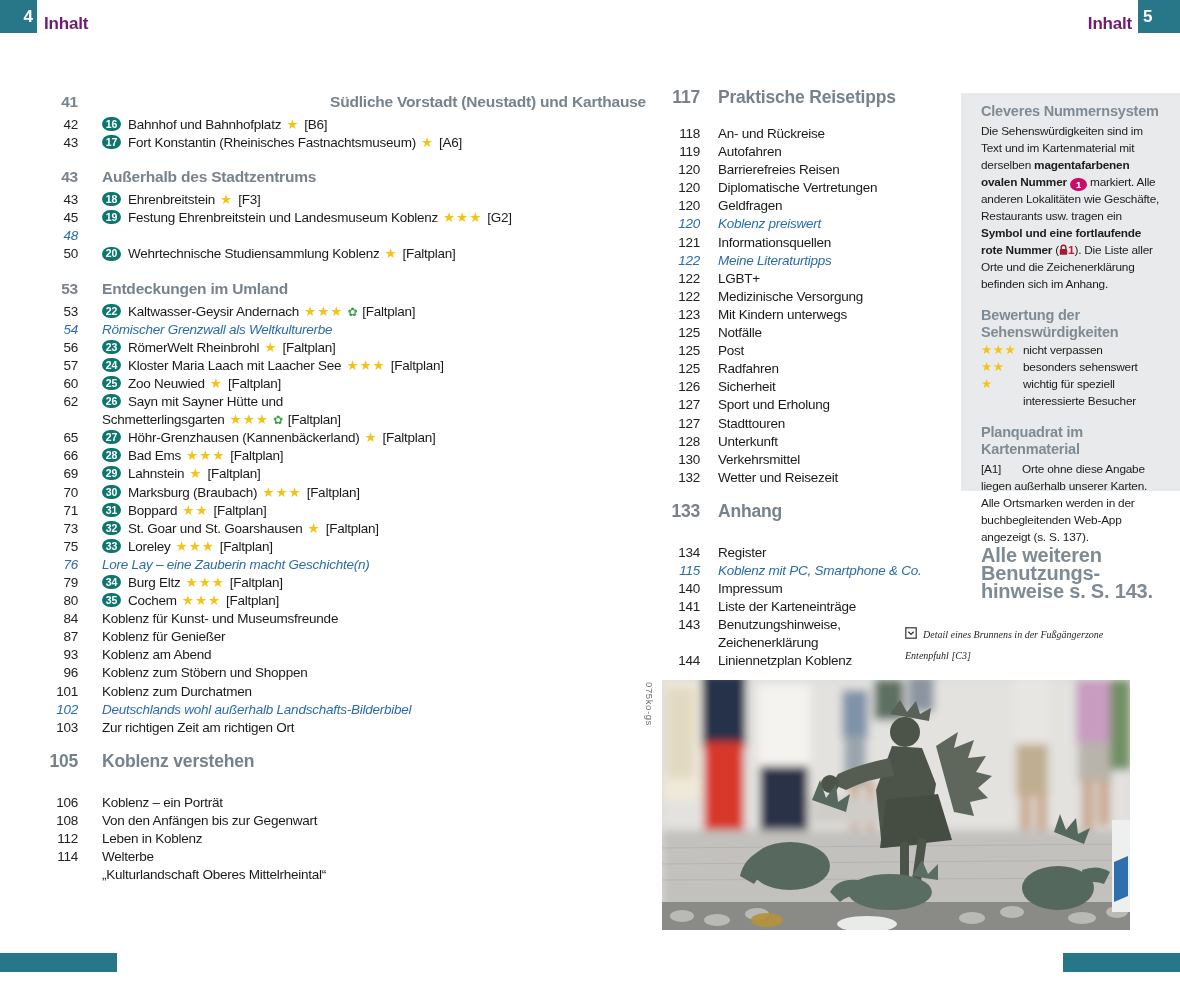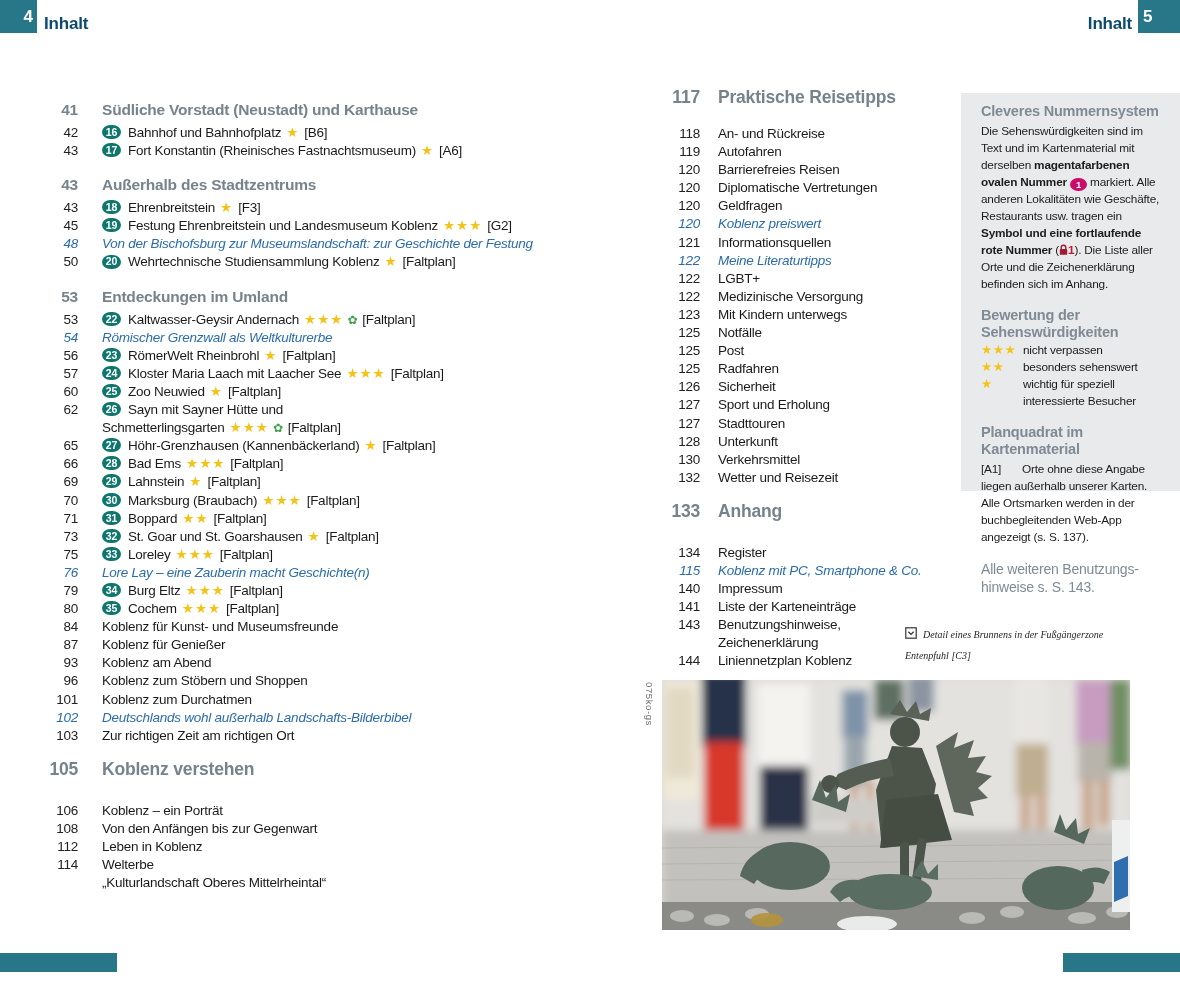--- a/index.html
+++ b/index.html
@@ -6,39 +6,39 @@
   .page{position:relative;width:1180px;height:1000px;background:#fff;overflow:hidden;
         font-family:"Liberation Sans","DejaVu Sans",sans-serif;color:#1a1a1a;}
 
   
   .tab{position:absolute;background:#277789;}
   .tab.tl{left:0;top:0;width:37px;height:33px;display:flex;align-items:center;justify-content:flex-end;padding-right:4px;box-sizing:border-box;}
   .tab.tr{left:1138px;top:0;width:42px;height:33px;display:flex;align-items:center;justify-content:flex-start;padding-left:5px;box-sizing:border-box;}
   .tab.bl{left:0;top:953px;width:117px;height:19px;}
   .tab.br{left:1063px;top:953px;width:117px;height:19px;}
   .tabnum{color:#fff;font-weight:bold;font-size:17px;}
-  .htitle{position:absolute;top:14px;font-weight:bold;font-size:17px;color:#0c4a6e;letter-spacing:-0.2px;}
+  .htitle{position:absolute;top:14px;font-weight:bold;font-size:17px;color:#701a75;letter-spacing:-0.2px;}
   .htitle.left{left:44px;}
   .htitle.right{right:48px;}
 
   
   .col{position:absolute;}
   .col-left{left:40px;top:88px;width:606px;}
   .col-right{left:664px;top:86px;width:292px;}
   .trow{display:flex;line-height:18.1px;font-size:13.5px;letter-spacing:-0.25px;}
   .pnum{flex:0 0 auto;text-align:right;color:#222;}
   .col-left .pnum{width:38px;}
   .col-right .pnum{width:36px;}
   .ttl{margin-left:24px;}
   .col-right .ttl{margin-left:18px;}
   .trow.it, .trow.it .pnum{color:#2b6cac;font-style:italic;}
   .shead,.chead{display:flex;font-weight:bold;color:#76838d;letter-spacing:-0.2px;}
   .shead{font-size:15.5px;line-height:20px;margin:15px 0 4px;}
   .chead{font-size:17.5px;line-height:22px;margin:13px 0 22px;}
-  .sec:first-child .shead{margin-top:12px;}
+  .sec:first-child .shead{margin-top:4px;justify-content:space-between;}
   .col-right .sec:first-child .chead{margin-top:0;margin-bottom:17px;}
   .shead .pnum,.chead .pnum{color:#76838d;}
   .badge{display:inline-flex;min-width:13px;height:14px;padding:0 3px;border-radius:9px/7.5px;
          background:#0f766e;color:#fff;font-size:10.5px;font-weight:bold;font-style:normal;
          align-items:center;justify-content:center;position:relative;top:-1px;margin-right:7px;letter-spacing:0;}
   .stars{color:#f3c317;margin-left:5px;letter-spacing:1px;font-style:normal;}
   .gicon{color:#3fa04c;margin-left:4px;font-size:12px;font-style:normal;}
   .bracket{margin-left:5px;}
 
   
@@ -47,21 +47,21 @@
   .ib-h{color:#7e8b95;font-weight:bold;font-size:14.5px;line-height:17.5px;letter-spacing:-0.2px;}
   .ib-p{margin:2px 0 0 0;font-size:11.8px;line-height:17px;color:#1c1c1c;letter-spacing:-0.2px;}
   .ib-gap{height:14px;}
   .ib-b{font-weight:bold;}
   .sbadge{display:inline-flex;min-width:11px;height:13px;padding:0 3px;border-radius:8px/6.5px;
           background:#cb0b6a;color:#fff;font-size:9.5px;font-weight:bold;align-items:center;justify-content:center;position:relative;top:2px;}
   .locknum{color:#c41930;font-weight:bold;}
   .rrow{display:flex;font-size:11.8px;line-height:17px;letter-spacing:-0.2px;}
   .rstars{flex:0 0 42px;color:#f3c317;font-size:12.5px;letter-spacing:0.5px;}
   .gridcode{display:inline-block;width:41px;}
-  .ib-foot{margin-top:14px;color:#7e8b95;font-weight:normal;font-size:14px;line-height:18px;letter-spacing:-0.2px;}
+  .ib-foot{color:#7e8b95;font-weight:bold;font-size:20px;line-height:18px;letter-spacing:-0.2px;}
 
   
   .caption{position:absolute;left:905px;top:625px;width:208px;font-family:"Liberation Serif","DejaVu Serif",serif;
            font-style:italic;font-size:10px;line-height:19.5px;color:#1f1f1f;}
   .cap-icon{display:inline-block;vertical-align:-1px;margin-right:6px;font-style:normal;}
 
   
   .photo{position:absolute;left:662px;top:680px;width:468px;height:250px;background:#dcdbd8;overflow:hidden;}
   .credit{position:absolute;left:644px;top:682px;writing-mode:vertical-rl;font-size:9.5px;color:#6e6e6e;letter-spacing:0.6px;}
 </style>
@@ -102,21 +102,20 @@
         <div class="trow">
           <span class="pnum">43</span>
           <span class="ttl"><span class="badge">18</span><span>Ehrenbreitstein</span><span class="stars">★</span><span class="bracket">[F3]</span></span>
         </div>
         <div class="trow">
           <span class="pnum">45</span>
           <span class="ttl"><span class="badge">19</span><span>Festung Ehrenbreitstein und Landesmuseum Koblenz</span><span class="stars">★★★</span><span class="bracket">[G2]</span></span>
         </div>
         <div class="trow it">
           <span class="pnum">48</span>
-          <span class="ttl"><span>Von der Bischofsburg zur Museumslandschaft: zur Geschichte der Festung</span></span>
         </div>
         <div class="trow">
           <span class="pnum">50</span>
           <span class="ttl"><span class="badge">20</span><span>Wehrtechnische Studiensammlung Koblenz</span><span class="stars">★</span><span class="bracket">[Faltplan]</span></span>
         </div>
       </div>
       <div class="sec sub">
         <div class="shead">
           <span class="pnum">53</span>
           <span class="ttl">Entdeckungen im Umland</span>

